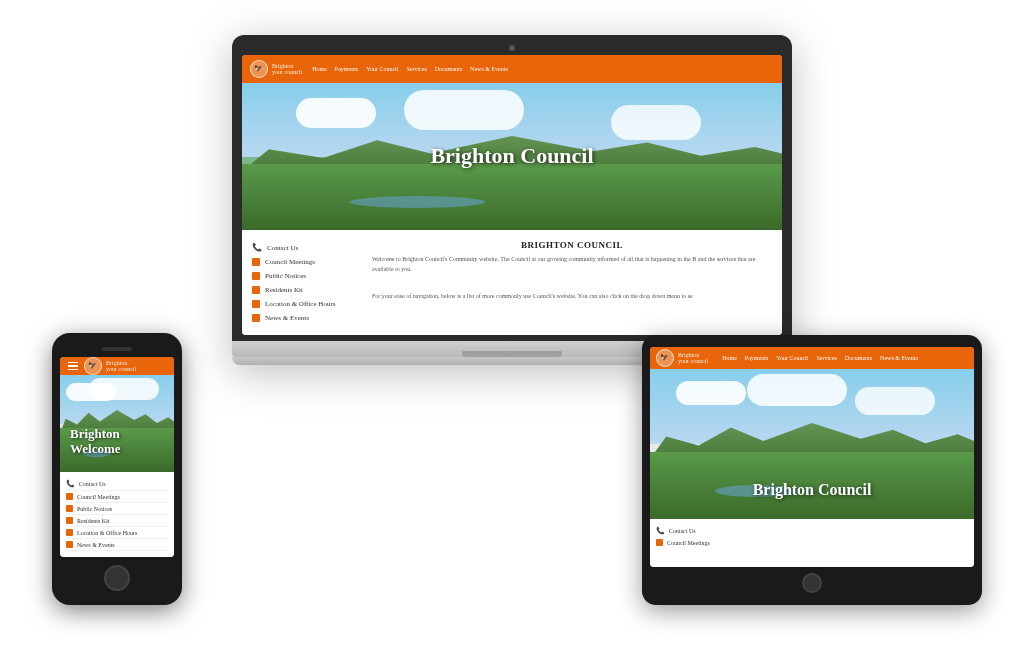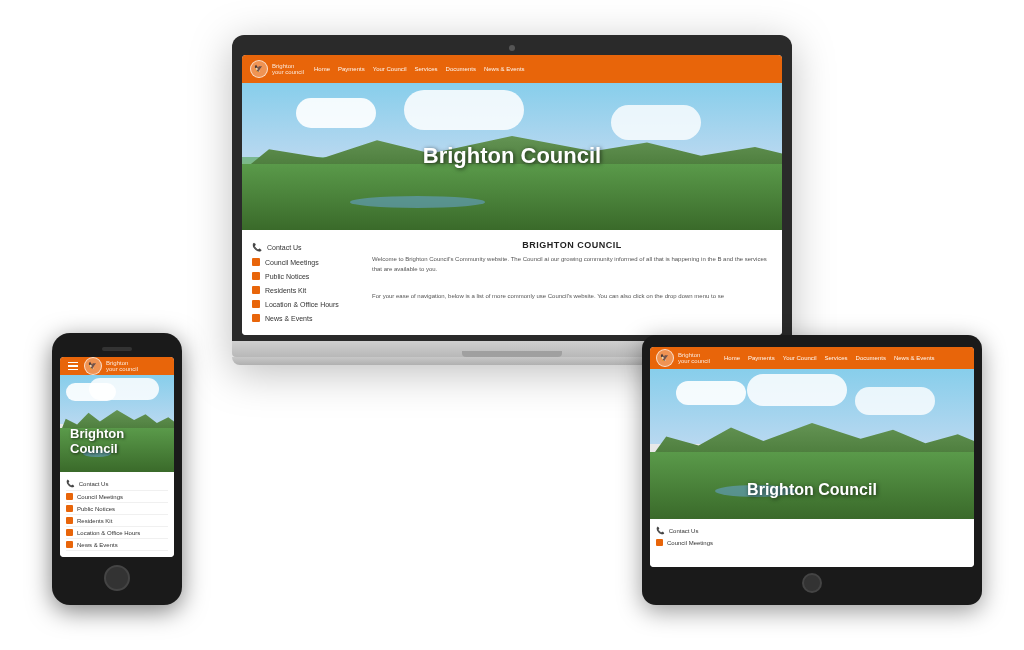--- a/index.html
+++ b/index.html
@@ -15,20 +15,21 @@
       font-family: Arial, sans-serif;
     }
 
     .scene {
       position: relative;
       width: 980px;
       height: 620px;
       display: flex;
       align-items: center;
       justify-content: center;
+      font-family: Liberation Serif, serif;
     }
 
     
     .laptop {
       position: absolute;
       left: 50%;
       top: 20px;
       transform: translateX(-50%);
       width: 560px;
       z-index: 2;
@@ -592,21 +593,21 @@
             <div style="position:absolute;top:0;left:0;right:0;bottom:0;">
               <div class="sky"></div>
               <div style="position:absolute;top:8%;left:5%;width:50px;height:18px;background:rgba(255,255,255,0.9);border-radius:12px;"></div>
               <div style="position:absolute;top:3%;left:25%;width:70px;height:22px;background:rgba(255,255,255,0.85);border-radius:14px;"></div>
               <div class="mountains"></div>
               <div class="valley"></div>
               <div class="river"></div>
             </div>
             <div class="phone-hero-title">
               <div>Brighton</div>
-              <div>Council</div>
+              <div>Welcome</div>
             </div>
           </div>
           <div class="phone-content">
             <div class="phone-menu-item">
               <span style="color:#e8650a;font-size:7px;">📞</span>
               <span>Contact Us</span>
             </div>
             <div class="phone-menu-item">
               <div style="width:7px;height:7px;background:#e8650a;border-radius:1px;flex-shrink:0;"></div>
               <span>Council Meetings</span>

